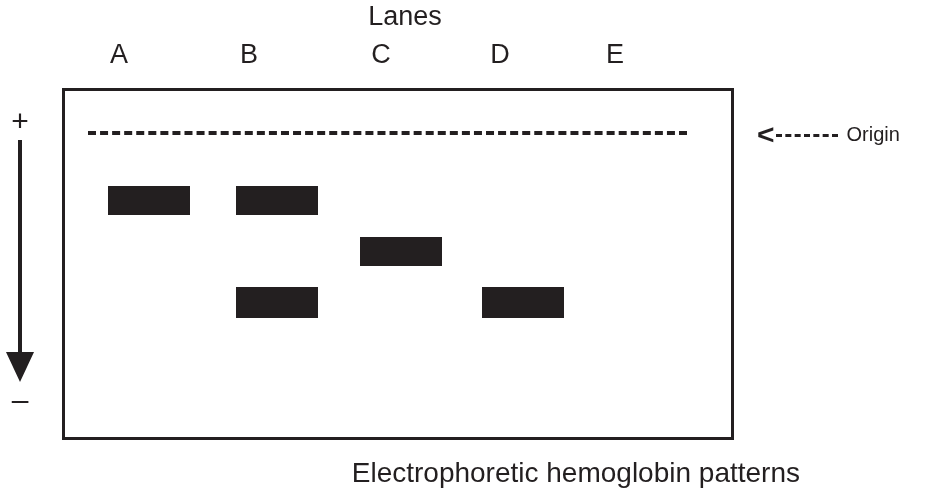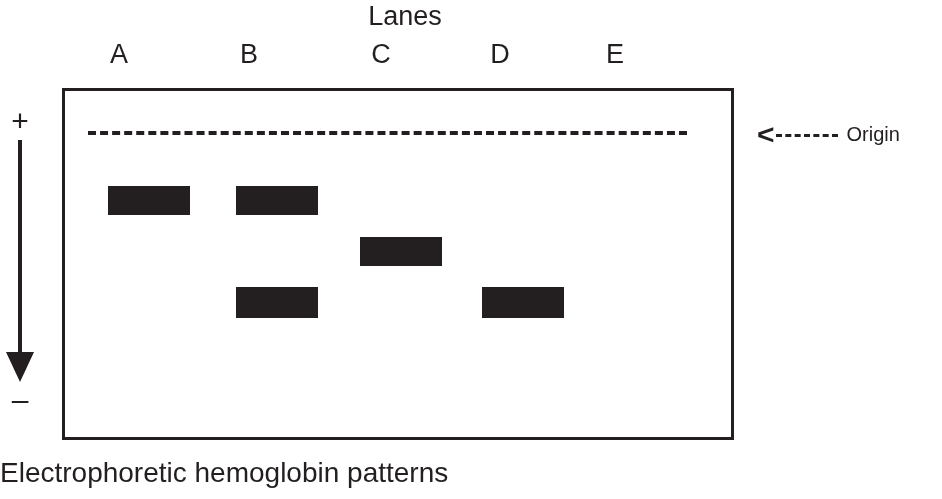--- a/index.html
+++ b/index.html
@@ -131,21 +131,21 @@
     border-right: 14px solid transparent;
     border-top: 30px solid #231f20;
   }
 
   
   .caption {
     position: absolute;
     left: 0px;
     top: 456px;
     width: 800px;
-    text-align: left;
+    text-align: right;
     font-size: 28px;
     line-height: 34px;
     color: #231f20;
   }
 </style>
 </head>
 <body>
 
 <div id="figure">
 

